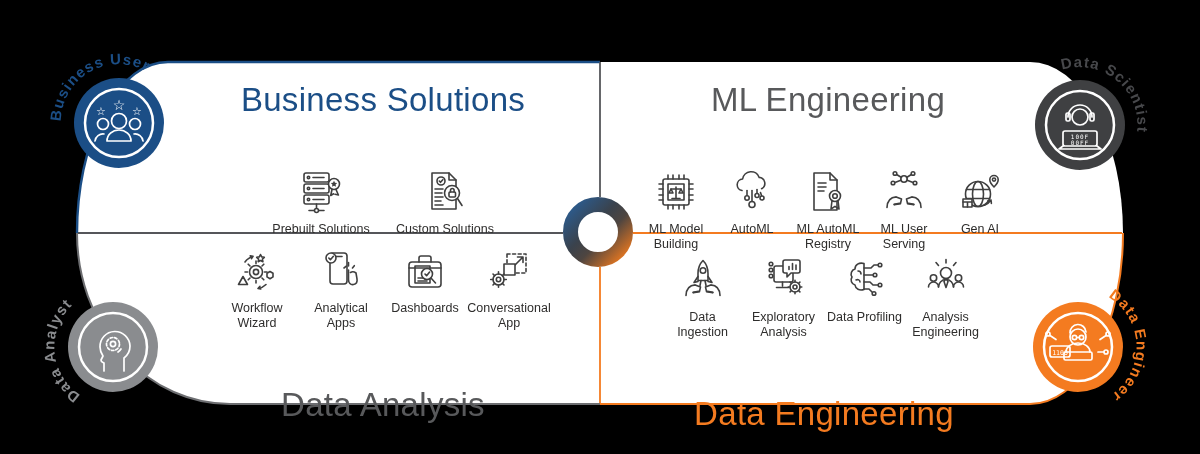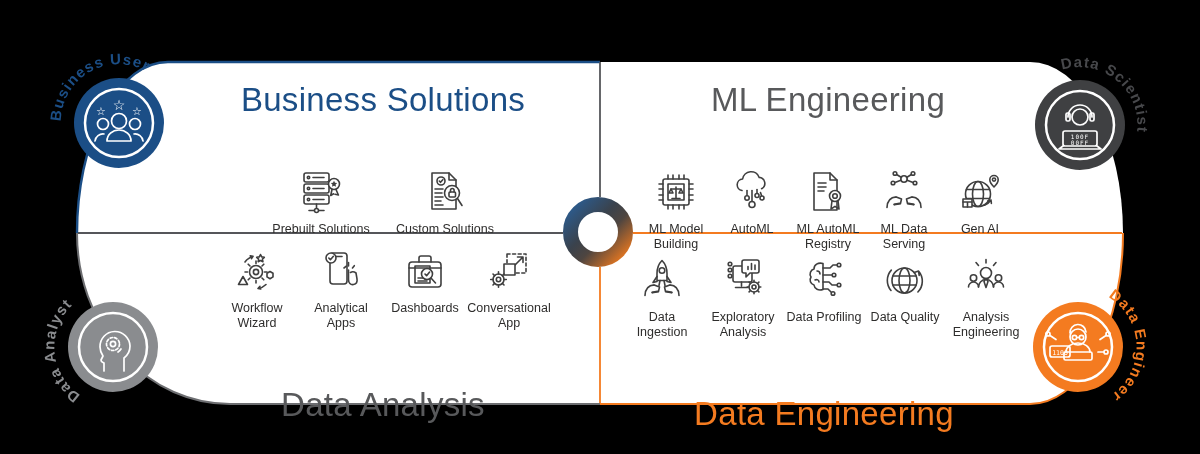--- a/index.html
+++ b/index.html
@@ -247,21 +247,21 @@
           <circle class="s" cx="13" cy="15" r="1.8"></circle>
             <circle class="s" cx="35" cy="15" r="1.8"></circle>
           <path class="s" d="M21.5 9.5L17 6.8M26.5 9.5L31 6.8M20.8 12.2L15 14.5M27.2 12.2L33 14.5"></path>
           <path class="s" d="M7 39.5c.3-6.5 3.8-10.2 9.2-10.6l5.3 2.2-1.1 4.6-6.2.9"></path>
           <path class="s" d="M14.2 36.4l5.2-1"></path>
           <g transform="translate(48 0) scale(-1 1)">
             <path class="s" d="M7 39.5c.3-6.5 3.8-10.2 9.2-10.6l5.3 2.2-1.1 4.6-6.2.9"></path>
             <path class="s" d="M14.2 36.4l5.2-1"></path>
           </g>
         </svg>
-        <div class="ilabel">ML Data Serving</div>
+        <div class="ilabel">ML User Serving</div>
       </div>
       <div class="item">
         <svg class="ic" viewBox="0 0 48 48">
           <circle class="s" cx="22" cy="26" r="12.5"></circle>
           <ellipse class="s" cx="22" cy="26" rx="5.5" ry="12.5"></ellipse>
           <path class="s" d="M10.5 21.5h23M10.5 30.5h23"></path>
           <path class="s" d="M35 32a14 14 0 0 1-6.5 5.2M35 32l.4 3.4M35 32l-3.3 1"></path>
           <rect class="wf" x="7" y="31" width="9" height="8"></rect>
           <path class="s" d="M7 34h9M11.5 34v5"></path>
           <path class="wf" d="M38 7.5a4.2 4.2 0 0 1 4.2 4.2c0 3-4.2 7.3-4.2 7.3s-4.2-4.3-4.2-7.3A4.2 4.2 0 0 1 38 7.5z"></path>
@@ -364,30 +364,20 @@
           <path class="s" d="M23 12h7l3-3h4M23 19h9M23 26h6l3 3h5M23 33h5l3 3"></path>
           <circle class="s" cx="39" cy="9" r="1.8"></circle>
           <circle class="s" cx="34" cy="19" r="1.8"></circle>
           <circle class="s" cx="39" cy="29" r="1.8"></circle>
           <circle class="s" cx="33" cy="37.5" r="1.8"></circle>
         </svg>
         <div class="ilabel">Data Profiling</div>
       </div>
       <div class="item">
         <svg class="ic" viewBox="0 0 48 48">
-          <circle class="s" cx="23.5" cy="24.5" r="12.5"></circle>
-          <ellipse class="s" cx="23.5" cy="24.5" rx="5.5" ry="12.5"></ellipse>
-          <path class="s" d="M12 20h23M12 29h23"></path>
-          <path class="s" d="M37.5 15a15.5 15.5 0 0 1-.6 21M37.5 15l.7 4.4M37.5 15l-4.3 1.4"></path>
-          <path class="s" d="M10 34.5a15.5 15.5 0 0 1 .3-20.4"></path>
-        </svg>
-        <div class="ilabel">Data Quality</div>
-      </div>
-      <div class="item">
-        <svg class="ic" viewBox="0 0 48 48">
           <path class="s" d="M24 7V3.5M16.5 9.5l-2.5-3M31.5 9.5l2.5-3"></path>
           <circle class="s" cx="24" cy="17" r="5.5"></circle>
           <path class="s" d="M16.5 31a7.5 7.5 0 0 1 15 0"></path>
           <path class="s" d="M24 22.5l-2 3 2 6 2-6z"></path>
           <circle class="s" cx="11.5" cy="22" r="3.2"></circle>
           <path class="s" d="M6.5 31a5 5 0 0 1 10 0"></path>
           <circle class="s" cx="36.5" cy="22" r="3.2"></circle>
           <path class="s" d="M31.5 31a5 5 0 0 1 10 0"></path>
         </svg>
         <div class="ilabel">Analysis Engineering</div>

